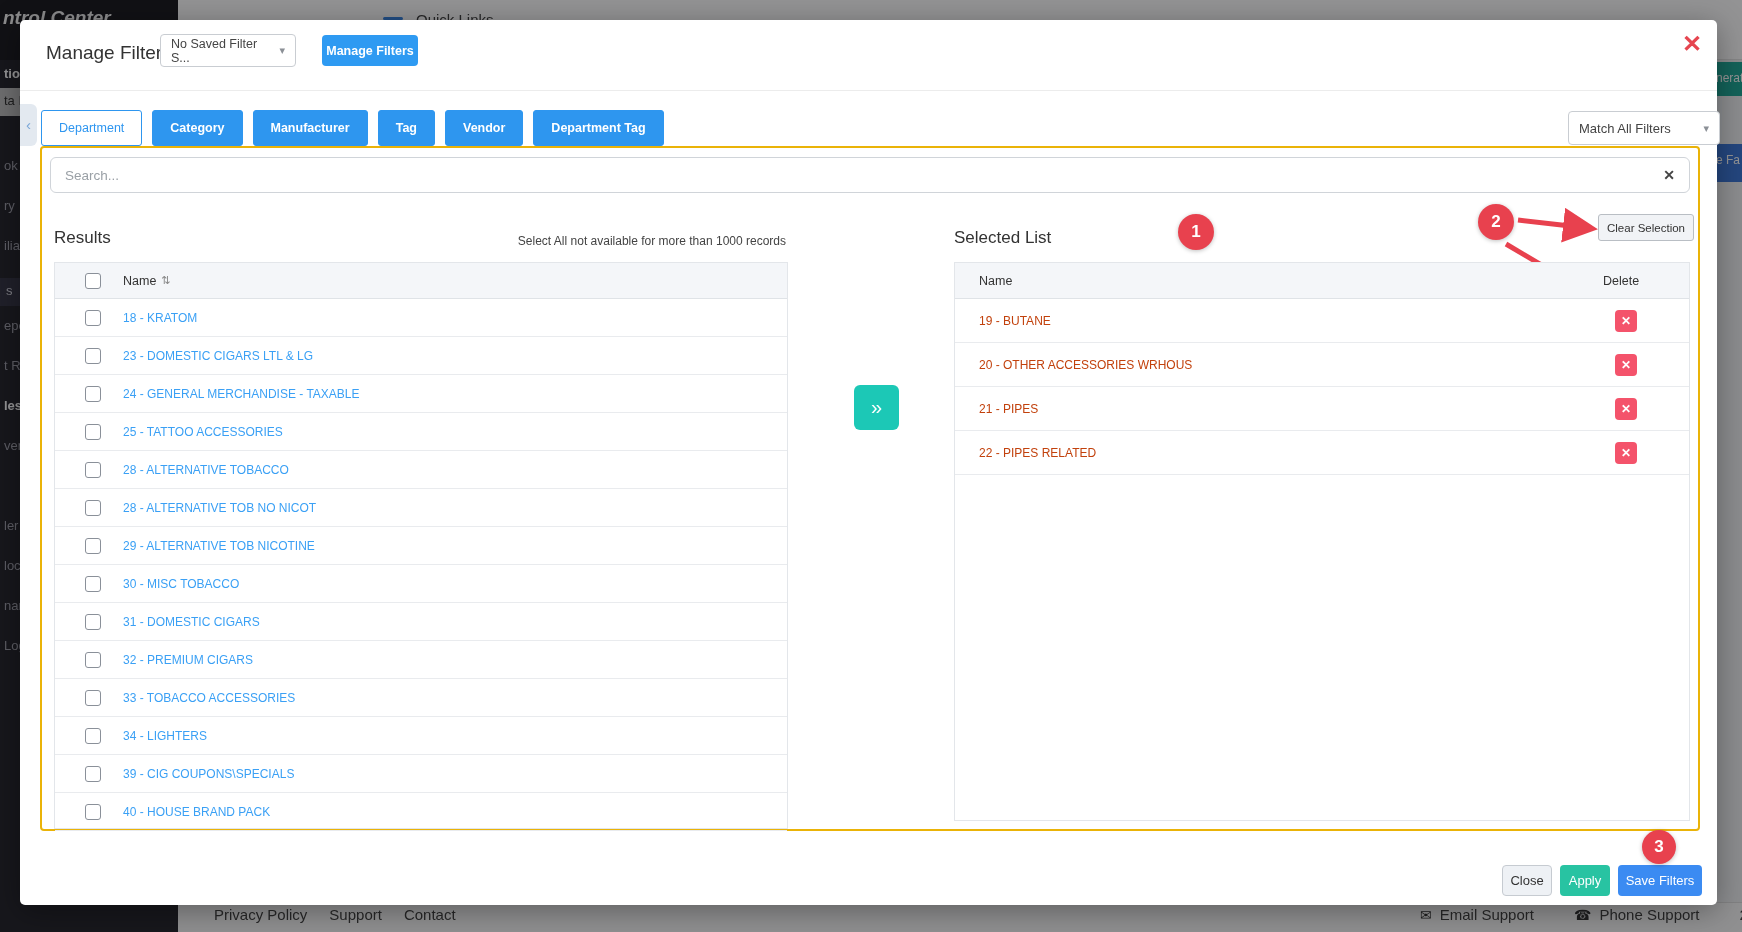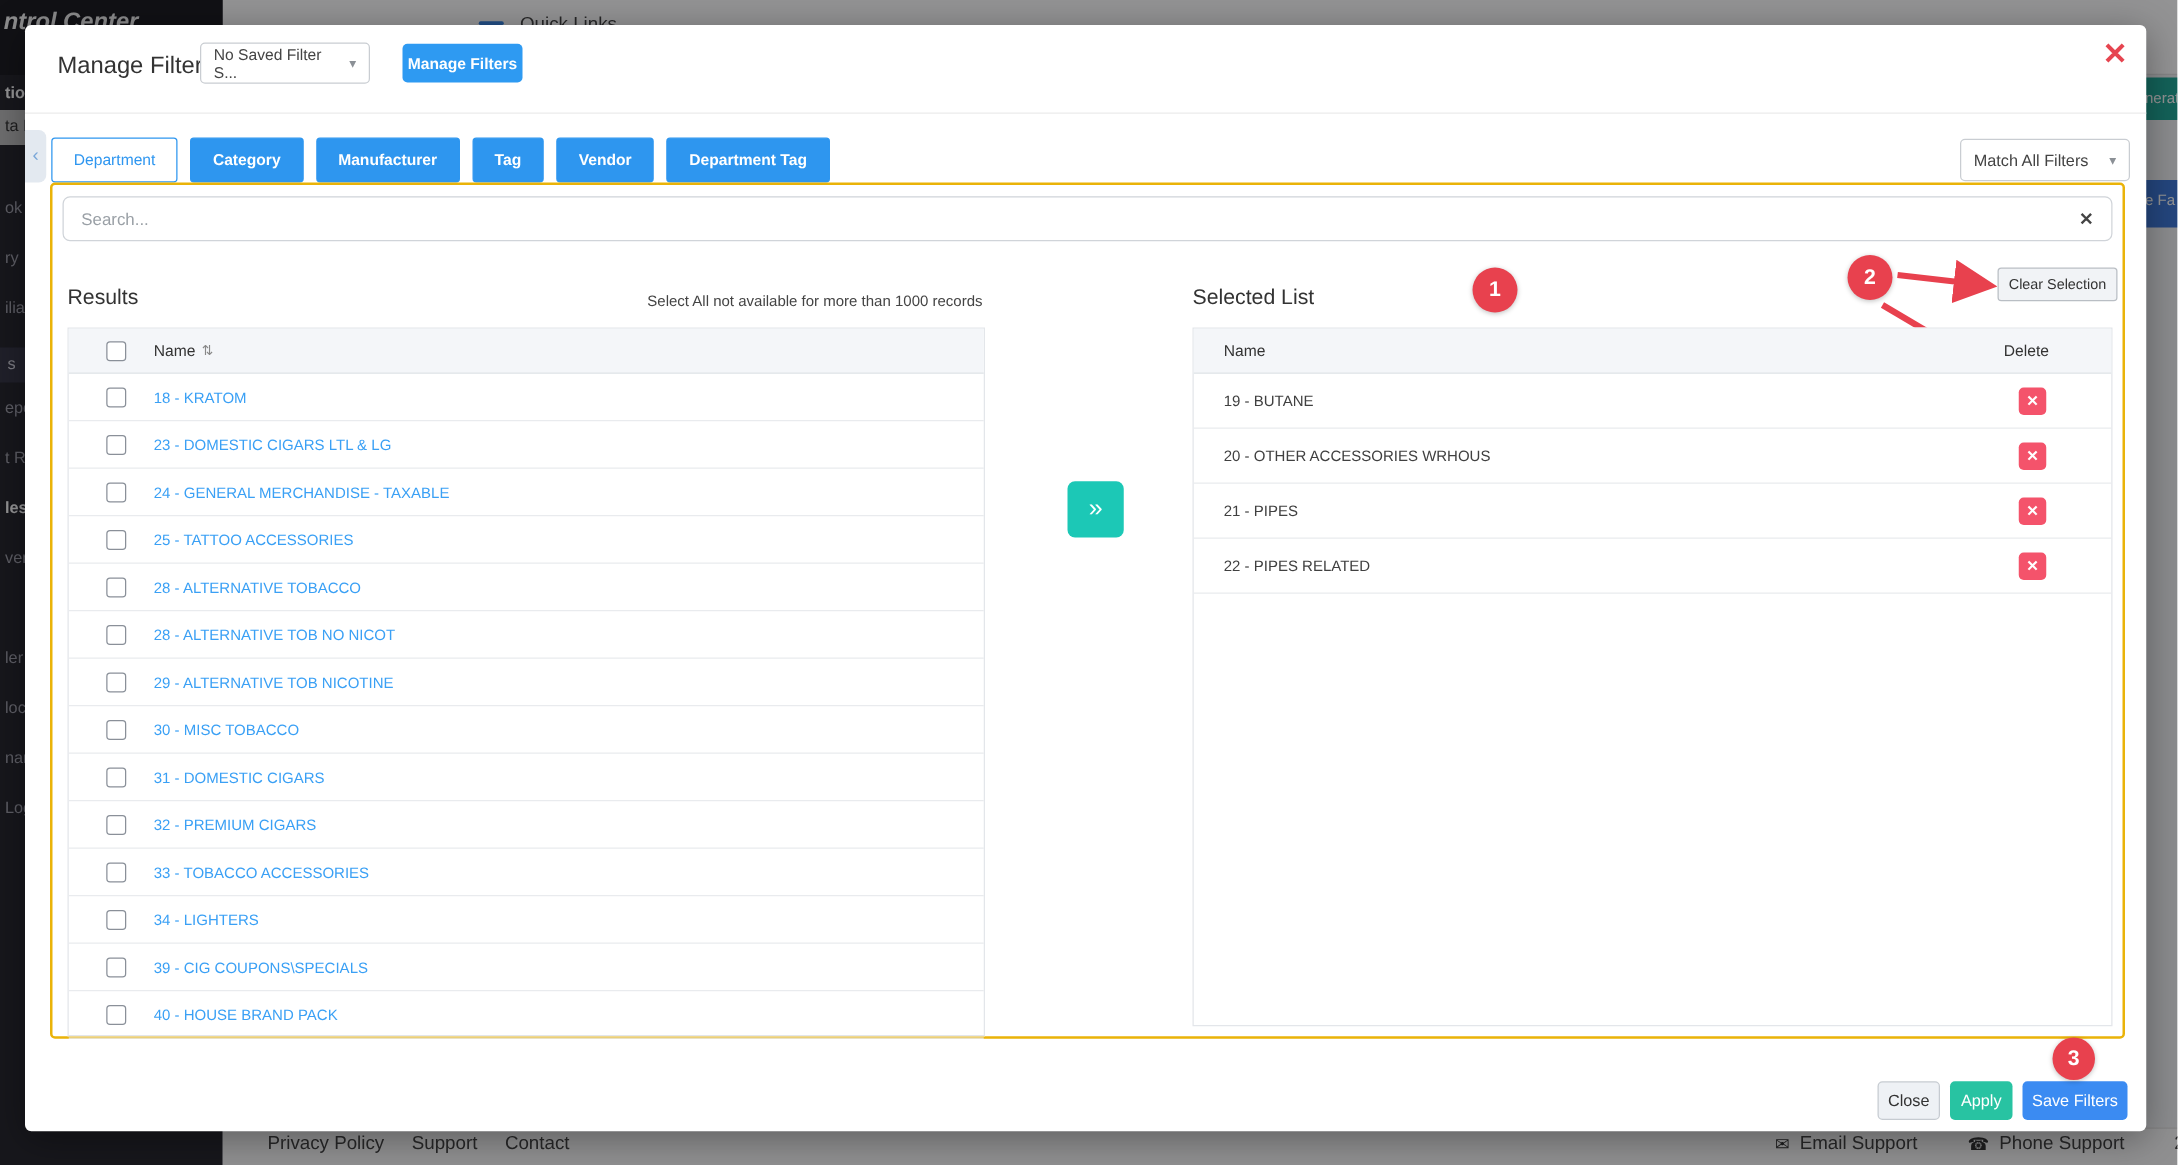--- a/index.html
+++ b/index.html
@@ -31,21 +31,21 @@
   .overlay { position:absolute; inset:0; background:rgba(25,25,28,0.47); z-index:2; }
 
   
   .collapse-chip { position:absolute; left:20px; top:104px; width:17px; height:42px; background:#e3e9f0; border-radius:0 6px 6px 0; color:#7aa7d8; font-size:15px; line-height:42px; text-align:center; z-index:4; }
 
   
   .modal { position:absolute; left:20px; top:20px; width:1697px; height:885px; background:#fff; border-radius:5px; box-shadow:0 6px 30px rgba(0,0,0,.35); z-index:3; }
   .m-title { position:absolute; left:26px; top:22px; font-size:19px; color:#333; }
   .select-box { position:absolute; border:1px solid #c9cdd2; border-radius:4px; background:#fff; color:#444; display:flex; align-items:center; padding:0 10px; justify-content:space-between; cursor:pointer; }
   .saved-select { left:140px; top:14px; width:136px; height:33px; font-size:12.5px; }
-  .match-select { left:1548px; top:91px; width:136px; height:34px; font-size:13px; }
+  .match-select { left:1548px; top:91px; width:152px; height:34px; font-size:13px; }
   .select-box .chev { color:#8b9096; font-size:11px; margin-left:8px; }
   .btn { border:none; border-radius:4px; cursor:pointer; font-family:inherit; }
   .manage-btn { position:absolute; left:302px; top:15px; width:96px; height:31px; background:#2e9af2; color:#fff; font-size:12.5px; font-weight:bold; }
   .close-x { position:absolute; left:1662px; top:12px; font-size:24px; color:#e64550; background:none; border:none; cursor:pointer; font-weight:bold; line-height:1; }
   .m-divider { position:absolute; left:0; top:70px; width:100%; height:1px; background:#ececec; }
   .tabs { position:absolute; left:21px; top:90px; display:flex; gap:10px; height:36px; }
   .tab { height:36px; display:flex; align-items:center; padding:0 17px; background:#2e96ef; color:#fff; font-size:12.5px; font-weight:bold; border-radius:3px; border:1px solid #2e96ef; cursor:pointer; }
   .tab.active { background:#fff; color:#2e96f0; font-weight:normal; }
 
   .blue-box { position:absolute; left:20px; top:126px; width:1660px; height:685px; border:2px solid #eab308; border-radius:4px; background:#fff; }
@@ -62,21 +62,21 @@
   .tableb { position:absolute; background:#fff; border:1px solid #e3e6ea; }
   .results-table { left:12px; top:114px; width:734px; height:567px; }
   .selected-table { left:912px; top:114px; width:736px; height:559px; }
   .thead { height:36px; background:#f4f6f9; border-bottom:1px solid #dfe3e7; display:flex; align-items:center; font-size:12.5px; color:#333; }
   .rrow { height:38px; display:flex; align-items:center; border-bottom:1px solid #e9ebee; }
   .cbcol { width:68px; padding-left:30px; }
   .cb { appearance:none; width:16px; height:16px; border:1.5px solid #8a9099; border-radius:3px; background:#fff; cursor:pointer; margin:0; display:block; }
   .rlink { font-size:12px; color:#3aa0f5; text-decoration:none; cursor:pointer; }
   .sort-ic { color:#888; font-size:11px; margin-left:5px; }
   .srow { height:44px; display:flex; align-items:center; border-bottom:1px solid #e9ebee; }
-  .sname { flex:1; padding-left:24px; font-size:12px; color:#404040; }
+  .sname { flex:1; padding-left:24px; font-size:12px; color:#c2410c; }
   .namecol-s { flex:1; padding-left:24px; }
   .delcol { width:98px; padding-left:12px; }
   .del { width:22px; height:22px; margin-left:12px; background:#f4536b; color:#fff; border:none; border-radius:4px; font-size:12px; font-weight:bold; cursor:pointer; line-height:1; }
 
   .transfer { position:absolute; left:812px; top:237px; width:45px; height:45px; background:#1cc8b6; color:#fff; font-size:20px; border-radius:6px; }
 
   .include-btn { position:absolute; left:1030px; top:72px; width:98px; height:45px; background:#fff; border:1px solid #c9cdd2; border-radius:4px; display:flex; align-items:flex-end; cursor:pointer;margin-top:47px; }
   .include-seg { width:22px; height:100%; border-right:1px solid #d9dde1; background:linear-gradient(#fff,#f1f3f5); border-radius:4px 0 0 4px; }
   .include-label { flex:1; text-align:center; font-size:12.5px; color:#333; }
   .clear-btn { position:absolute; left:1556px; top:66px; width:96px; height:27px; background:#f1f3f6; border:1px solid #b9bec4; border-radius:3px; font-size:11.5px; color:#333; }

